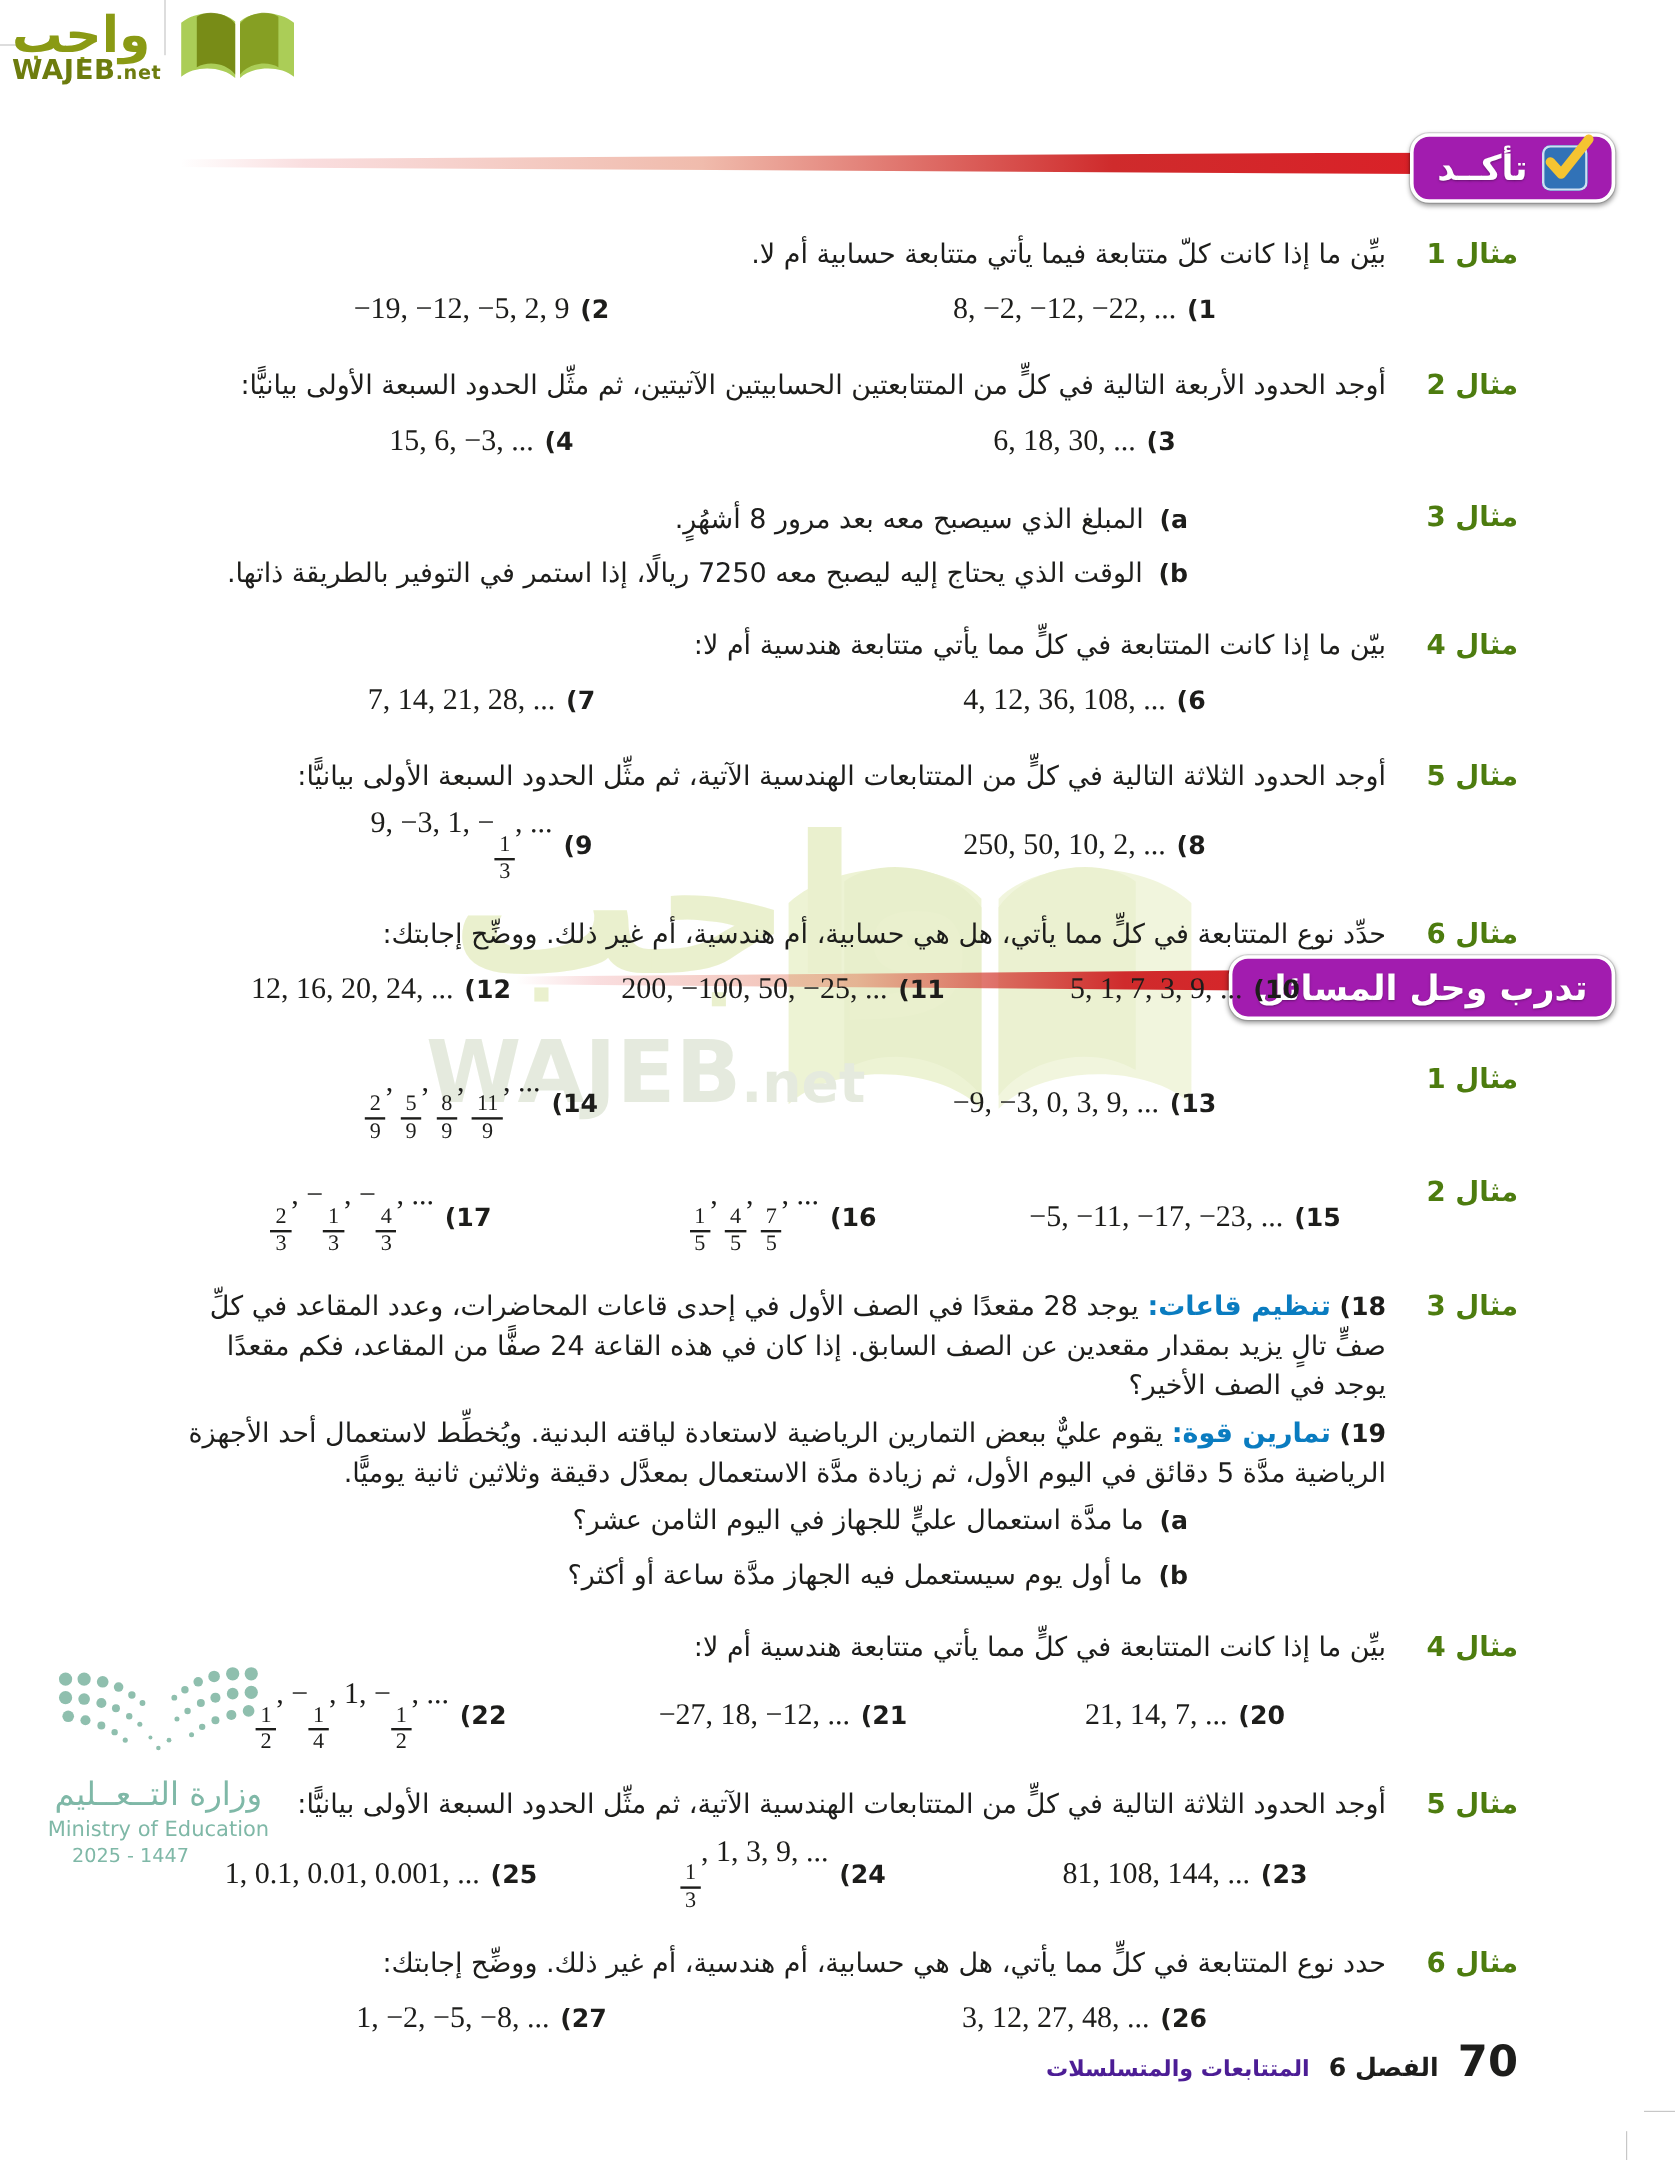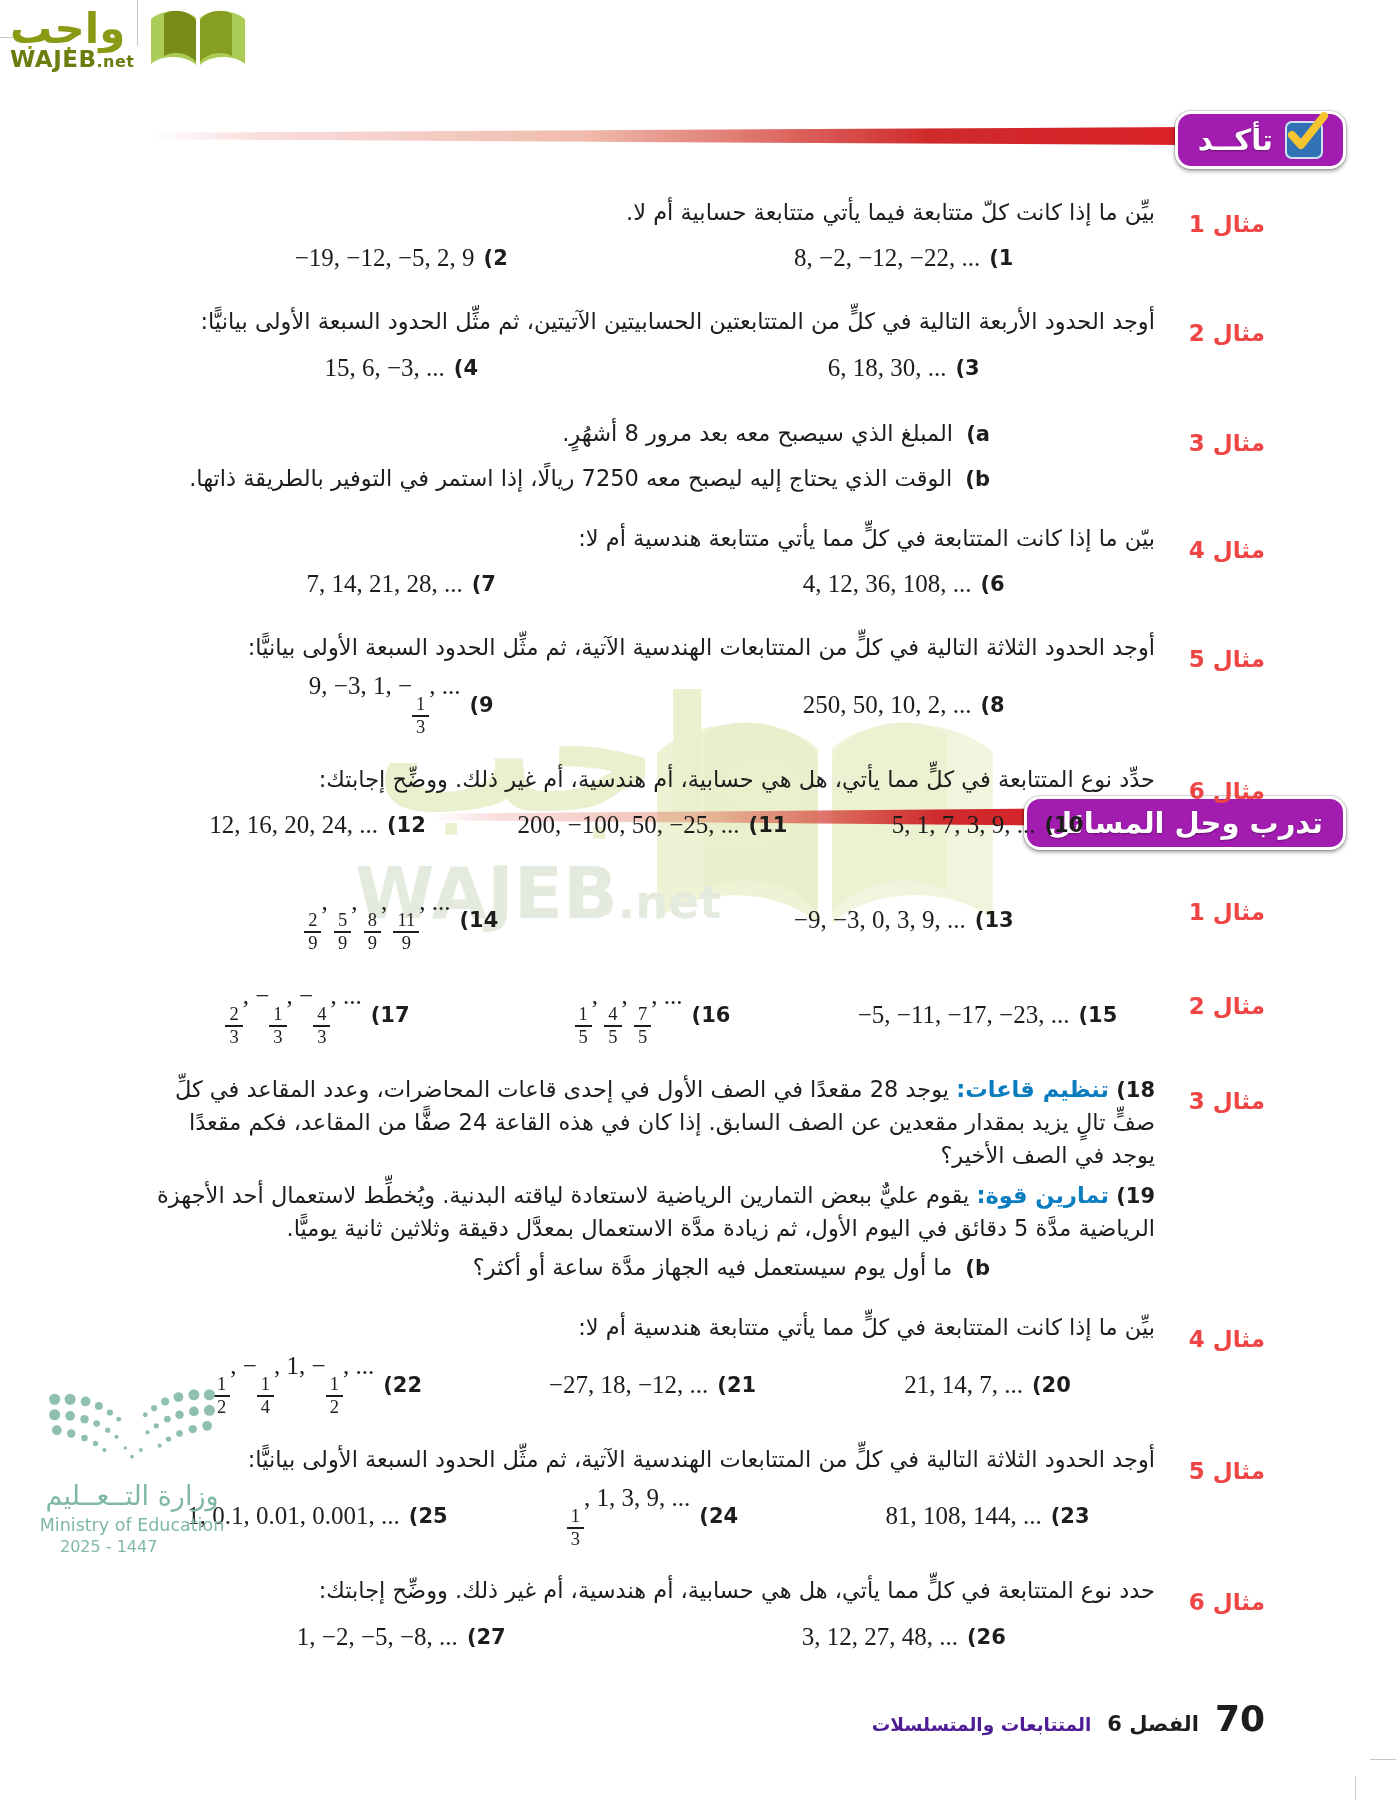--- a/index.html
+++ b/index.html
@@ -29,21 +29,21 @@
     box-shadow:0 2px 4px rgba(0,0,0,.4), 0 0 0 1px rgba(0,0,0,.12);
     color:#fff; font-weight:bold; padding:7px 20px;
   }
   .banner-title { font-size:29px; text-shadow:0 1px 2px rgba(0,0,0,.35); white-space:nowrap; }
   .checkbox-icon { position:relative; width:38px; height:38px; background:#3172b7;
     border-radius:7px; box-shadow:inset 0 0 0 2px #cfe0f2, inset 0 0 0 4px #3172b7; flex:0 0 auto; }
   .checkbox-icon svg { position:absolute; left:-3px; top:-10px; overflow:visible; }
   
   .section { position:absolute; left:150px; right:131px; z-index:4; }
   .example { display:grid; grid-template-columns:100px 1fr; direction:rtl; column-gap:10px; margin-bottom:14px; }
-  .ex-label { color:#ef4444; font-weight:bold; font-size:23px; line-height:1.45; white-space:nowrap;margin-top:12px; }
+  .ex-label { color:#4d7c0f; font-weight:bold; font-size:23px; line-height:1.45; white-space:nowrap; }
   .ex-body { direction:rtl; }
   .ex-text { margin:0 0 8px; font-size:22.5px; line-height:1.48; text-align:right; }
   .problem { margin-bottom:6px; }
   .marker { font-weight:bold; direction:ltr; unicode-bidi:isolate; font-size:21px; color:#1d1d1b; }
   .keyword { color:#0a7cc0; font-weight:bold; }
   .sub-item { margin:2px 165px 13px 0; font-size:22.5px; line-height:1.45; text-align:right; }
   .sub-item .marker { margin-left:6px; }
   .seqrow { display:grid; direction:rtl; justify-items:center; align-items:center; margin:4px 0 12px; min-height:42px; }
   .cols-2 { grid-template-columns:1fr 1fr; }
   .cols-3 { grid-template-columns:1fr 1fr 1fr; }
@@ -282,20 +282,21 @@
               </span>, ...</span>
           </div>
         </div>
       </div>
     </div>
     <div class="example">
       <div class="ex-label">مثال 3</div>
       <div class="ex-body">
         <p class="ex-text problem"><bdi class="marker" dir="ltr">(18</bdi>  <span class="keyword">تنظيم قاعات:</span>  يوجد 28 مقعدًا في الصف الأول في إحدى قاعات المحاضرات، وعدد المقاعد في كلِّ صفٍّ تالٍ يزيد بمقدار مقعدين عن الصف السابق. إذا كان في هذه القاعة 24 صفًّا من المقاعد، فكم مقعدًا يوجد في الصف الأخير؟</p>
         <p class="ex-text problem"><bdi class="marker" dir="ltr">(19</bdi>  <span class="keyword">تمارين قوة:</span>  يقوم عليٌّ ببعض التمارين الرياضية لاستعادة لياقته البدنية. ويُخطِّط لاستعمال أحد الأجهزة الرياضية مدَّة 5 دقائق في اليوم الأول، ثم زيادة مدَّة الاستعمال بمعدَّل دقيقة وثلاثين ثانية يوميًّا.</p>
+        <p class="sub-item"><bdi class="marker" dir="ltr">(a</bdi> ما مدَّة استعمال عليٍّ للجهاز في اليوم الثامن عشر؟</p>
         <p class="sub-item"><bdi class="marker" dir="ltr">(b</bdi> ما أول يوم سيستعمل فيه الجهاز مدَّة ساعة أو أكثر؟</p>
       </div>
     </div>
     <div class="example">
       <div class="ex-label">مثال 4</div>
       <div class="ex-body">
         <p class="ex-text">بيِّن ما إذا كانت المتتابعة في كلٍّ مما يأتي متتابعة هندسية أم لا:</p>
         <div class="seqrow cols-3">
           <div class="seq-item">
             <bdi class="marker" dir="ltr">(20</bdi>

